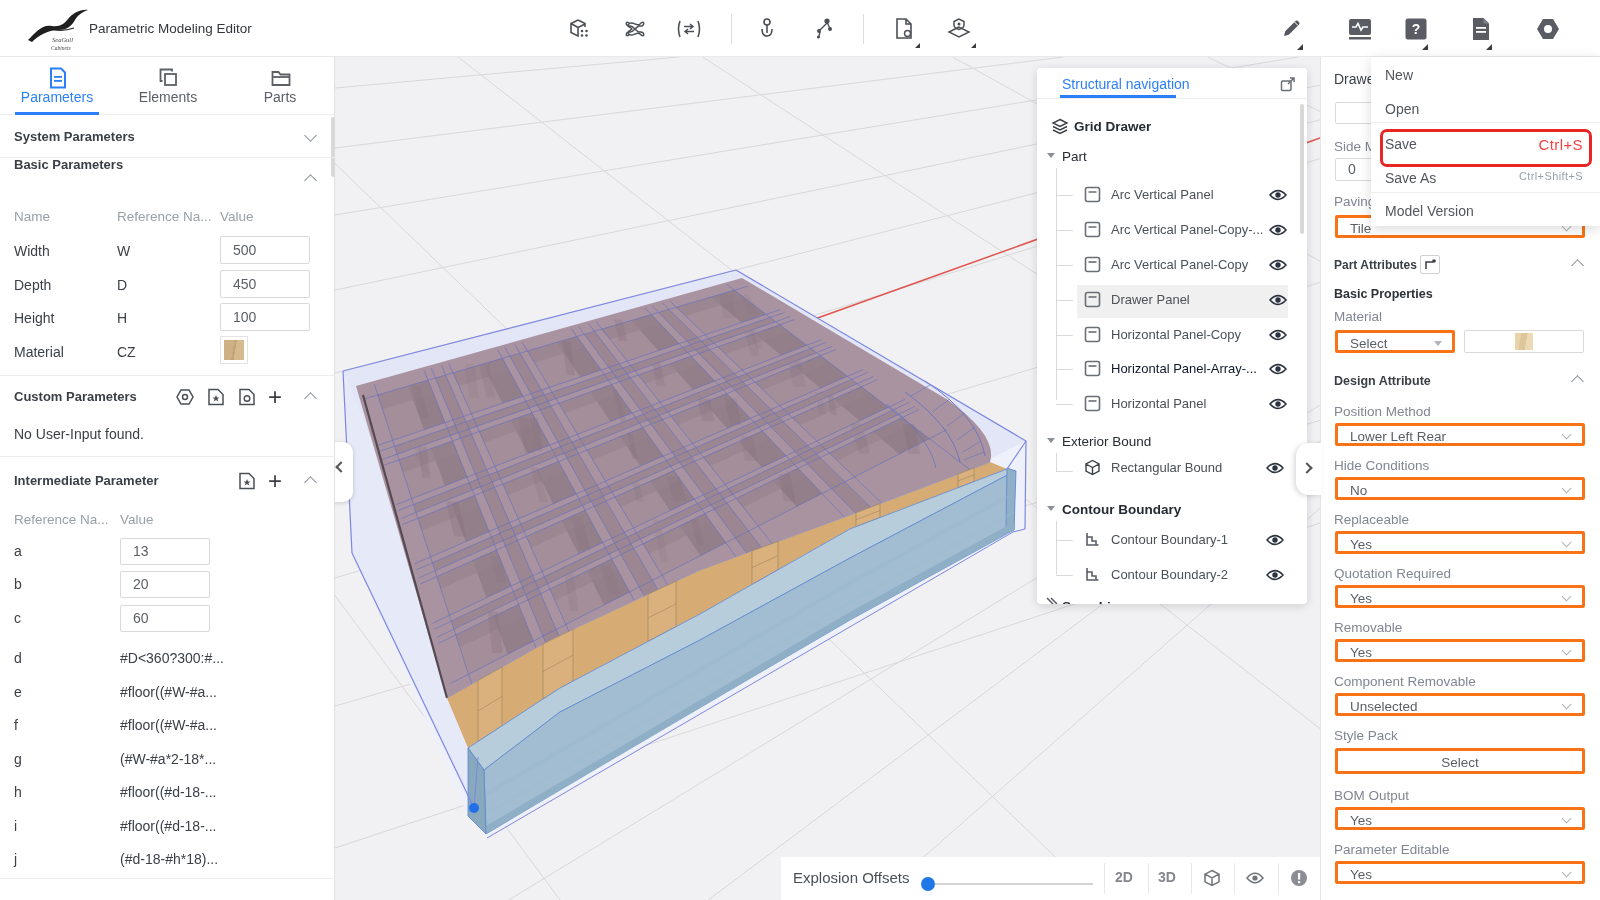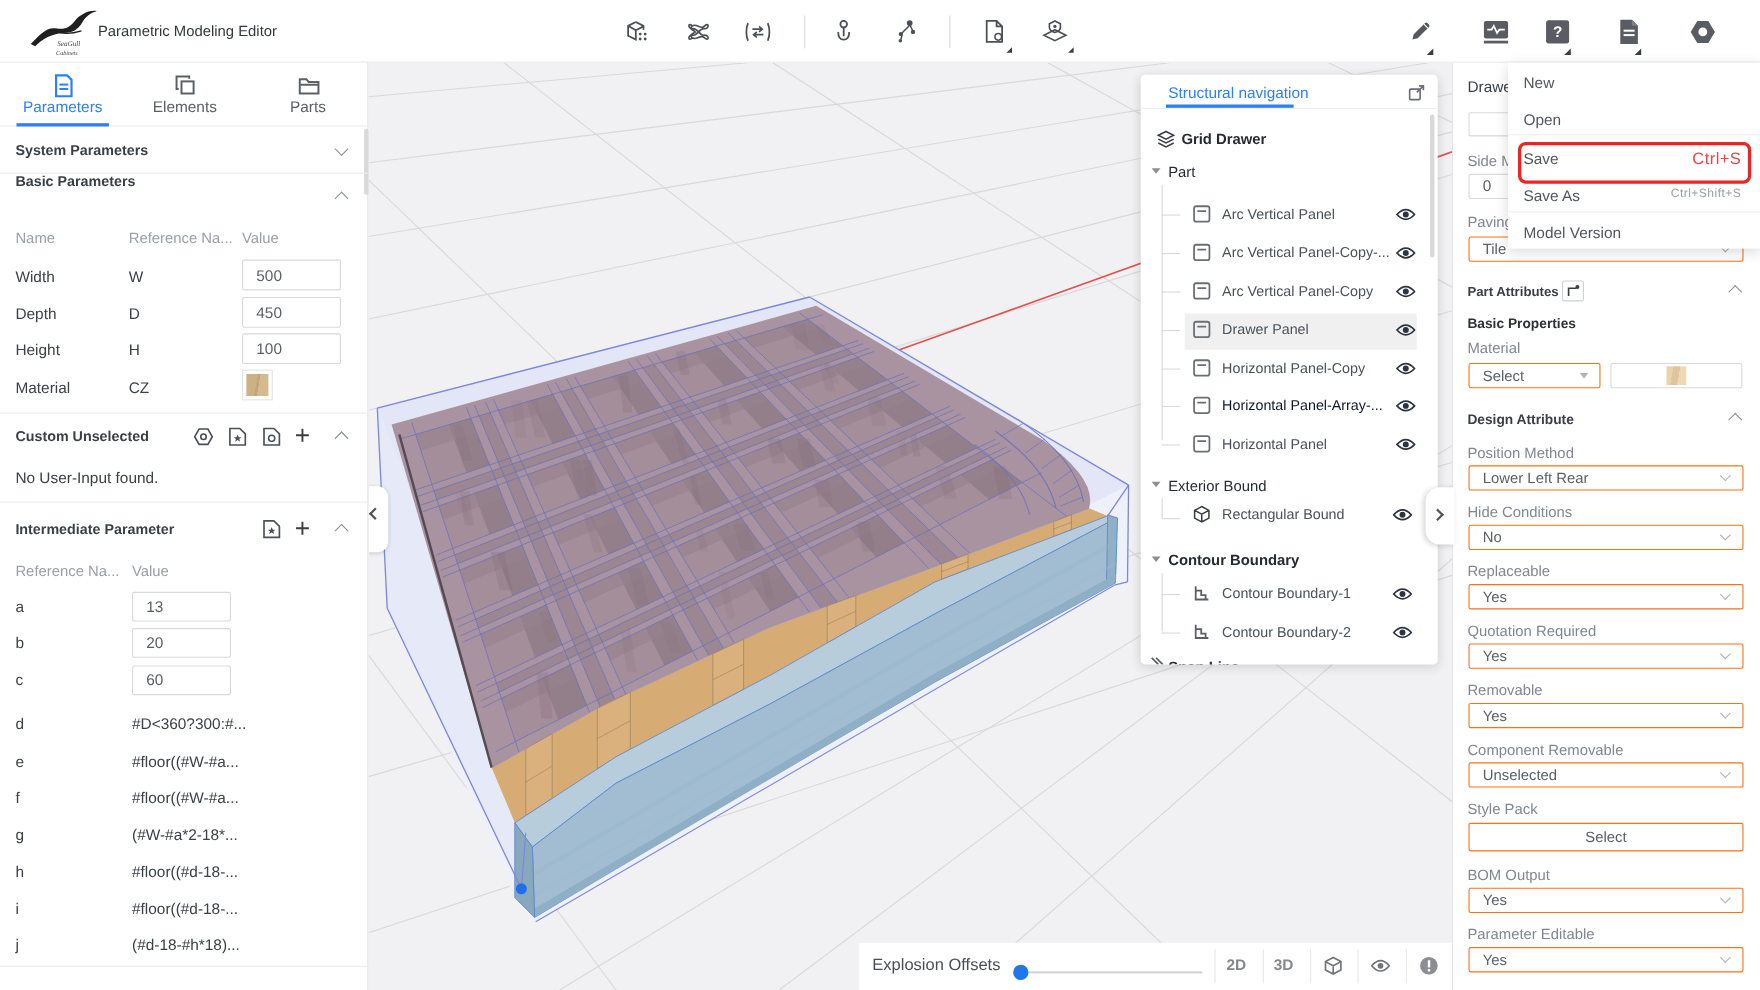--- a/index.html
+++ b/index.html
@@ -5,21 +5,21 @@
 html,body{width:1600px;height:900px;overflow:hidden;font-family:"Liberation Sans",sans-serif;background:#fff;position:relative}
 .abs{position:absolute}
 .topbar{left:0;top:0;width:1600px;height:57px;background:#fff;border-bottom:1px solid #e9e9e9;z-index:30}
 .leftpanel{left:0;top:57px;width:335px;height:843px;background:#fff;border-right:1px solid #e0e0e0;z-index:20}
 .rightpanel{left:1320px;top:57px;width:280px;height:843px;background:#fff;border-left:1px solid #e4e4e4;z-index:20}
 .viewport{left:335px;top:57px;width:985px;height:843px;z-index:1}
 .gray{color:#9aa0a8}
 .lbl{color:#808692;font-size:13.5px}
 .sect{font-weight:bold;font-size:13px;color:#3a3f46}
 .inp{border:1px solid #d9d9d9;border-radius:2px;background:#fff;color:#5a5f66;font-size:14px}
-.sel{border:1px solid #f97316;border-radius:2px;background:#fff;color:#5a5f66;font-size:13.5px;position:absolute}
+.sel{border:3px solid #f97316;border-radius:2px;background:#fff;color:#5a5f66;font-size:13.5px;position:absolute}
 .chev{position:absolute;width:9px;height:9px;border-right:1.5px solid #8a8f98;border-bottom:1.5px solid #8a8f98}
 .chev.up{transform:rotate(-135deg)}
 .chev.down{transform:rotate(45deg)}
 </style></head><body>
 
 <div class="abs viewport">
     <svg width="985" height="843" viewBox="335 57 985 843" xmlns="http://www.w3.org/2000/svg" style="position:absolute;left:0;top:0">
 <rect x="335" y="57" width="985" height="843" fill="#f1f1f3"></rect>
 <line x1="335" y1="88" x2="679.4" y2="57" stroke="#d8d8db" stroke-width="1"></line>
 <line x1="335" y1="148" x2="1063" y2="57" stroke="#d8d8db" stroke-width="1"></line>
@@ -378,21 +378,21 @@
 <div class="abs" style="left:117px;top:220px;font-size:14px;color:#3c4047">D</div>
 <div class="abs inp" style="left:220px;top:213px;width:90px;height:28px;line-height:26px;padding-left:12px">450</div>
 <div class="abs" style="left:14px;top:253px;font-size:14px;color:#3c4047">Height</div>
 <div class="abs" style="left:117px;top:253px;font-size:14px;color:#3c4047">H</div>
 <div class="abs inp" style="left:220px;top:246px;width:90px;height:28px;line-height:26px;padding-left:12px">100</div>
 <div class="abs" style="left:14px;top:287px;font-size:14px;color:#3c4047">Material</div>
 <div class="abs" style="left:117px;top:287px;font-size:14px;color:#3c4047">CZ</div>
 <div class="abs" style="left:220px;top:279px;width:28px;height:28px;border:1px solid #e3e3e3;background:#fff"></div>
 <div class="abs" style="left:224px;top:283px;width:20px;height:20px;background:linear-gradient(100deg,#cdb084 0 45%,#c3a477 45% 55%,#d4ba8e 55% 100%)"></div>
 <div class="abs" style="left:0;top:318px;width:335px;height:1px;background:#ececec"></div>
-<div class="abs sect" style="left:14px;top:332px">Custom Unselected</div>
+<div class="abs sect" style="left:14px;top:332px">Custom Parameters</div>
 <div class="abs" style="left:176px;top:331px"><svg width="18" height="18" viewBox="0 0 18 18" style="" xmlns="http://www.w3.org/2000/svg">
         <path d="M5 2 L13 2 L17 9 L13 16 L5 16 L1 9 Z" fill="none" stroke="#4b4f56" stroke-width="1.5"></path>
         <circle cx="9" cy="9" r="2.5" fill="none" stroke="#4b4f56" stroke-width="1.5"></circle>
       </svg></div>
 <div class="abs" style="left:207px;top:331px"><svg width="18" height="18" viewBox="0 0 18 18" style="" xmlns="http://www.w3.org/2000/svg">
         <path d="M2 1.5 L11 1.5 L16 6.5 L16 16.5 L2 16.5 Z" fill="none" stroke="#4b4f56" stroke-width="1.5"></path>
         <path d="M9 7 L10 9.5 L12.5 9.5 L10.5 11 L11.3 13.5 L9 12 L6.7 13.5 L7.5 11 L5.5 9.5 L8 9.5 Z" fill="#4b4f56"></path>
       </svg></div>
 <div class="abs" style="left:238px;top:331px"><svg width="18" height="18" viewBox="0 0 18 18" style="" xmlns="http://www.w3.org/2000/svg">
         <path d="M2 1.5 L11 1.5 L16 6.5 L16 16.5 L2 16.5 Z" fill="none" stroke="#4b4f56" stroke-width="1.5"></path>

